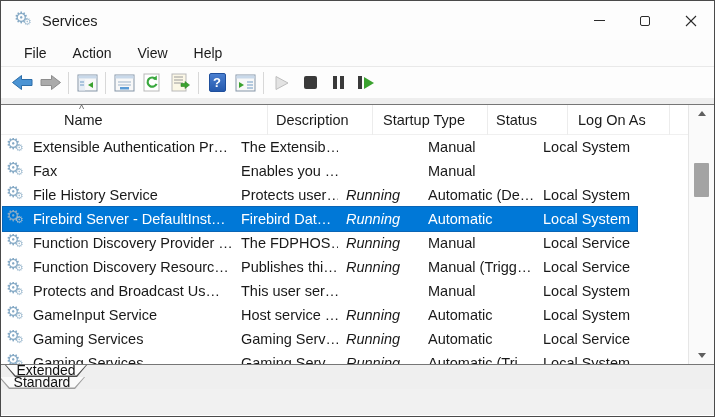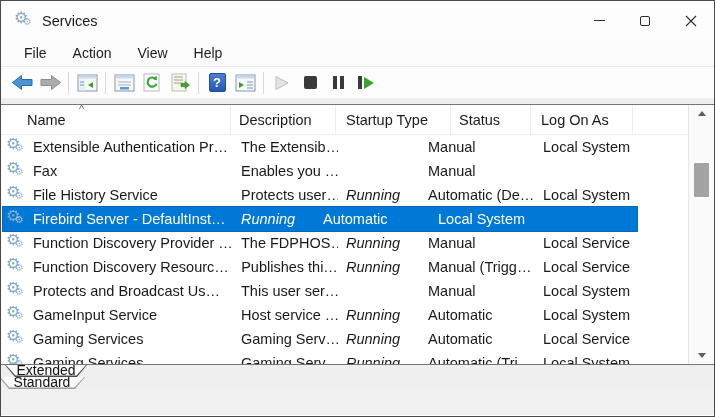--- a/index.html
+++ b/index.html
@@ -38,33 +38,33 @@
   .shape-pause i { display:block; width:4px; height:13px; background:#3a3a3a; }
   .shape-restart { display:flex; align-items:center; gap:2px; }
   .shape-restart i { display:block; width:4px; height:13px; background:#3a3a3a; }
   .tri-green { width:0; height:0; border-top:6.5px solid transparent; border-bottom:6.5px solid transparent; border-left:10px solid #3ba22f; }
 
   
   .listpanel { height:260px; border-top:1px solid #767676; display:flex; background:#ffffff; }
   .listmain { flex:1; overflow:hidden; position:relative; }
   .lheader { height:30px; display:flex; align-items:center; border-bottom:1px solid #f0f0f0; position:relative; font-size:14.5px; color:#1a1a1a; }
   .hcell { height:30px; display:flex; align-items:center; border-right:1px solid #ececec; }
-  .hc-name { width:230px; padding-left:26px; }
+  .hc-name { width:230px; padding-left:26px;margin-left:37px; }
   .hc-desc { width:105px; padding-left:8px; }
   .hc-status { width:80px; padding-left:8px; }
   .hc-startup { width:115px; padding-left:10px; }
   .hc-logon { width:102px; padding-left:10px; }
   .sort-caret { position:absolute; left:78px; top:-2px; font-size:11px; color:#666; }
 
   .rows { height:230px; overflow:hidden; }
   .lrow { height:24px; width:634px; display:flex; align-items:center; font-size:14.5px; color:#191919; margin-left:2px; }
   .lrow.selected { background:#0078d7; color:#ffffff; outline:1px solid #0a65b5; }
   .c-name { width:230px; display:flex; align-items:center; padding-left:4px; overflow:hidden; white-space:nowrap; }
   .row-icon { position:relative; width:19px; height:18px; margin-right:7px; flex:none; }
-  .c-desc { width:105px; padding-left:8px; overflow:hidden; white-space:nowrap;text-align:center; }
+  .c-desc { width:105px; padding-left:8px; overflow:hidden; white-space:nowrap; }
   .c-status { width:80px; padding-left:8px;font-style:italic; }
   .c-startup { width:115px; padding-left:10px; overflow:hidden; white-space:nowrap; }
   .c-logon { width:102px; padding-left:10px; overflow:hidden; white-space:nowrap; }
 
   
   .vscroll { width:26px; border-left:1px solid #e6e6e6; background:#fafafa; position:relative; flex:none; }
   .sb-arrow { height:17px; display:flex; align-items:center; justify-content:center; }
   .sb-up { position:absolute; top:0; left:0; right:0; }
   .sb-down { position:absolute; bottom:0; left:0; right:0; }
   .tri-up { width:0; height:0; border-left:4px solid transparent; border-right:4px solid transparent; border-bottom:5px solid #5f5f5f; }
@@ -259,20 +259,21 @@
         </div>
 
         <div class="lrow selected">
           <div class="c-name">
               <span class="row-icon">
                 <span class="gear-big">⚙</span>
                 <span class="gear-small">⚙</span>
               </span>
               <span>Firebird Server - DefaultInst…</span>
             </div>
+          <div class="c-desc">Firebird Dat…</div>
           <div class="c-status">Running</div>
           <div class="c-startup">Automatic</div>
           <div class="c-logon">Local System</div>
         </div>
 
         <div class="lrow">
           <div class="c-name">
               <span class="row-icon">
                 <span class="gear-big">⚙</span>
                 <span class="gear-small">⚙</span>

